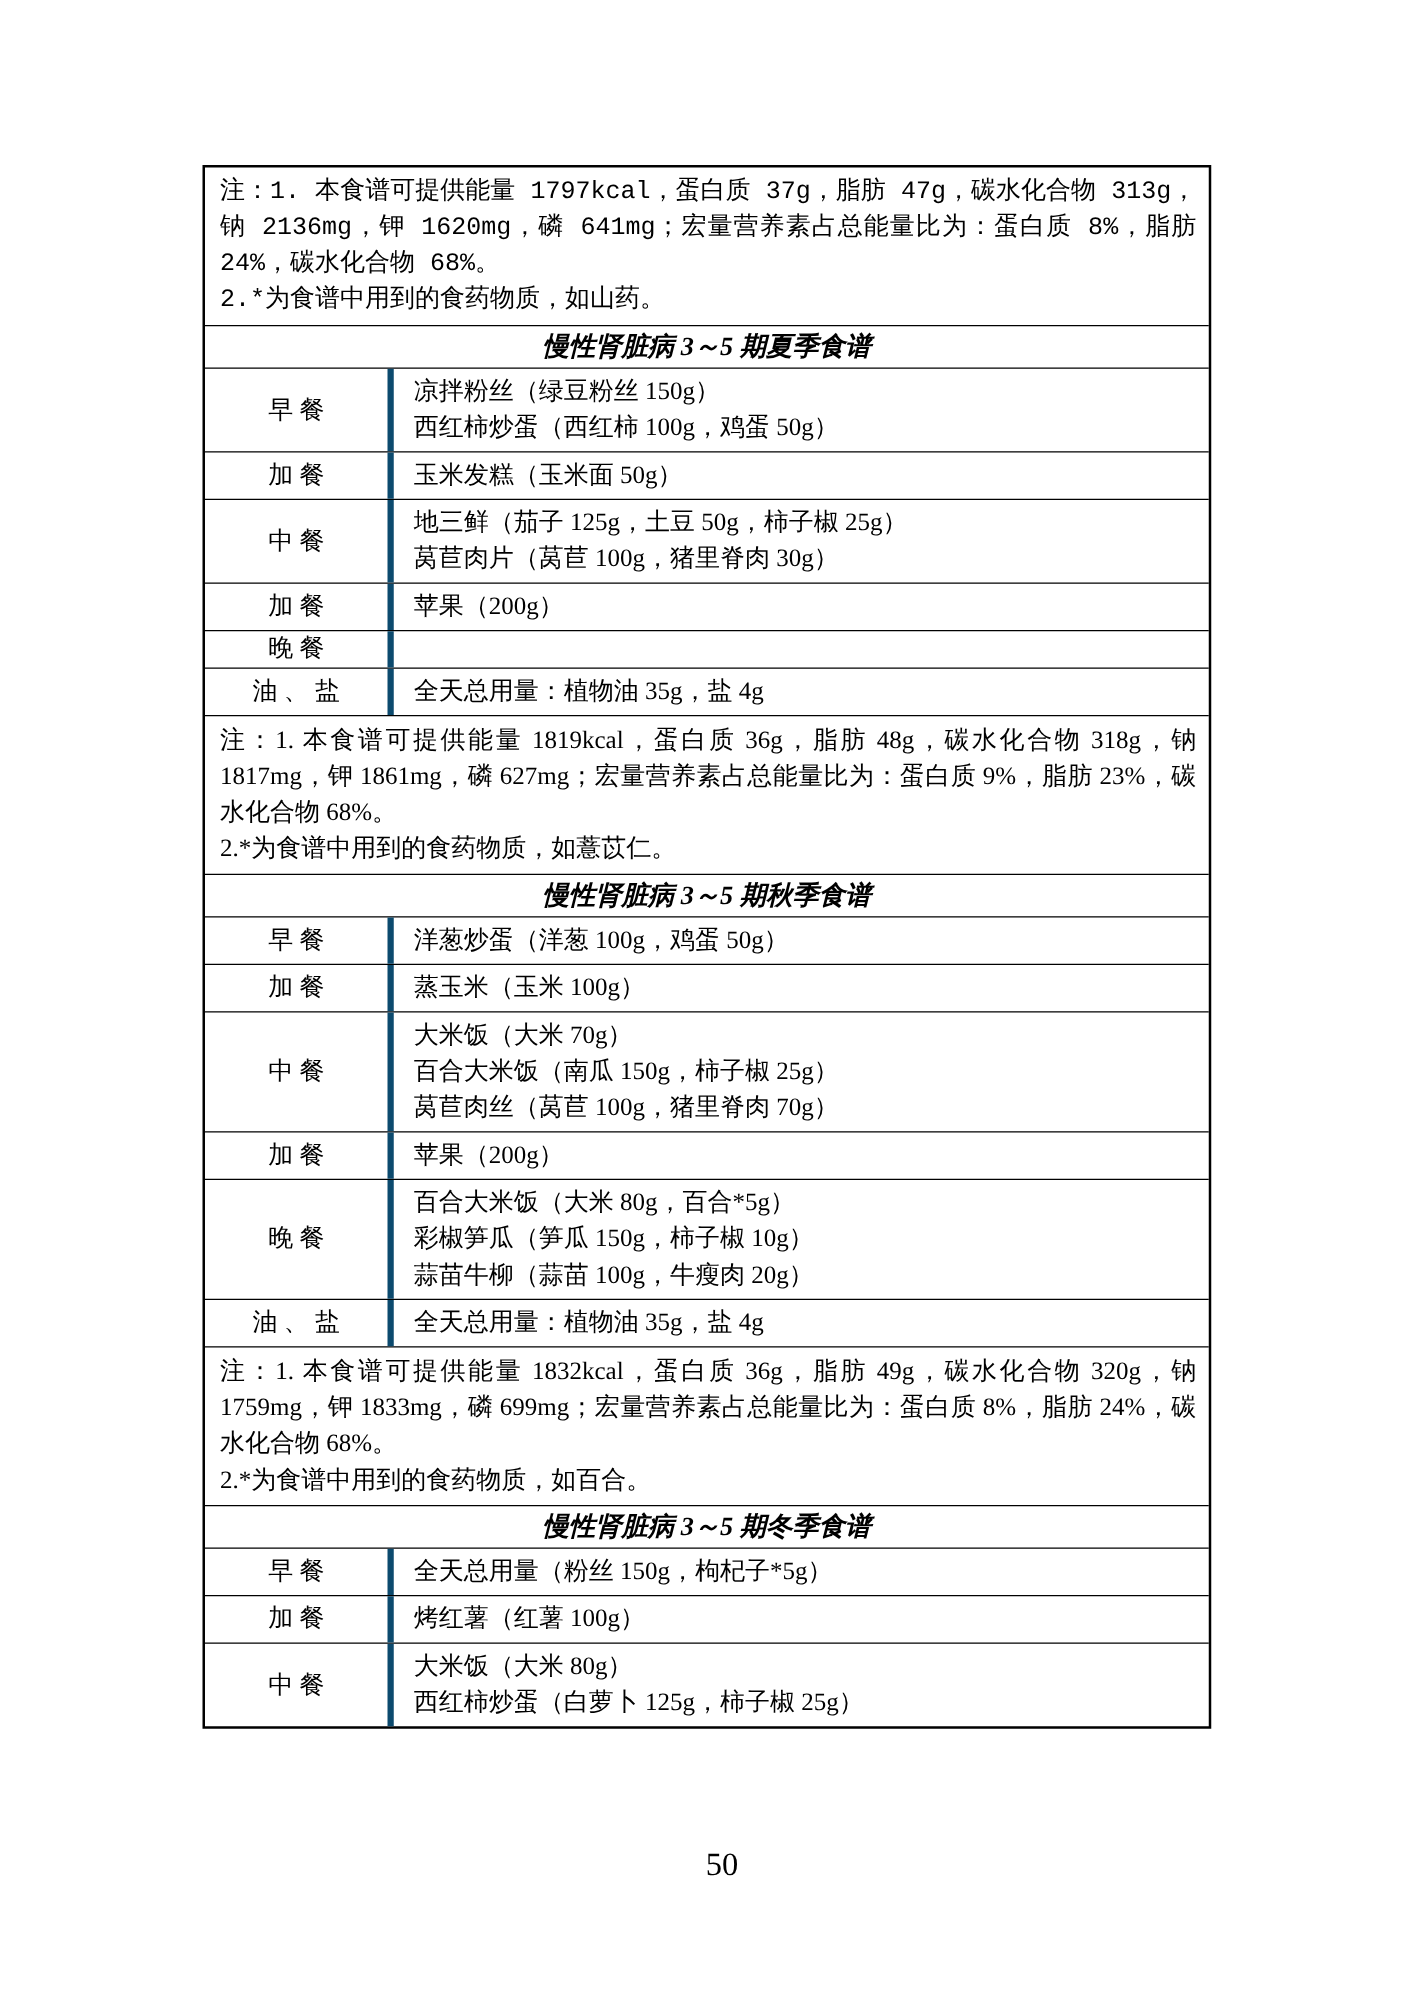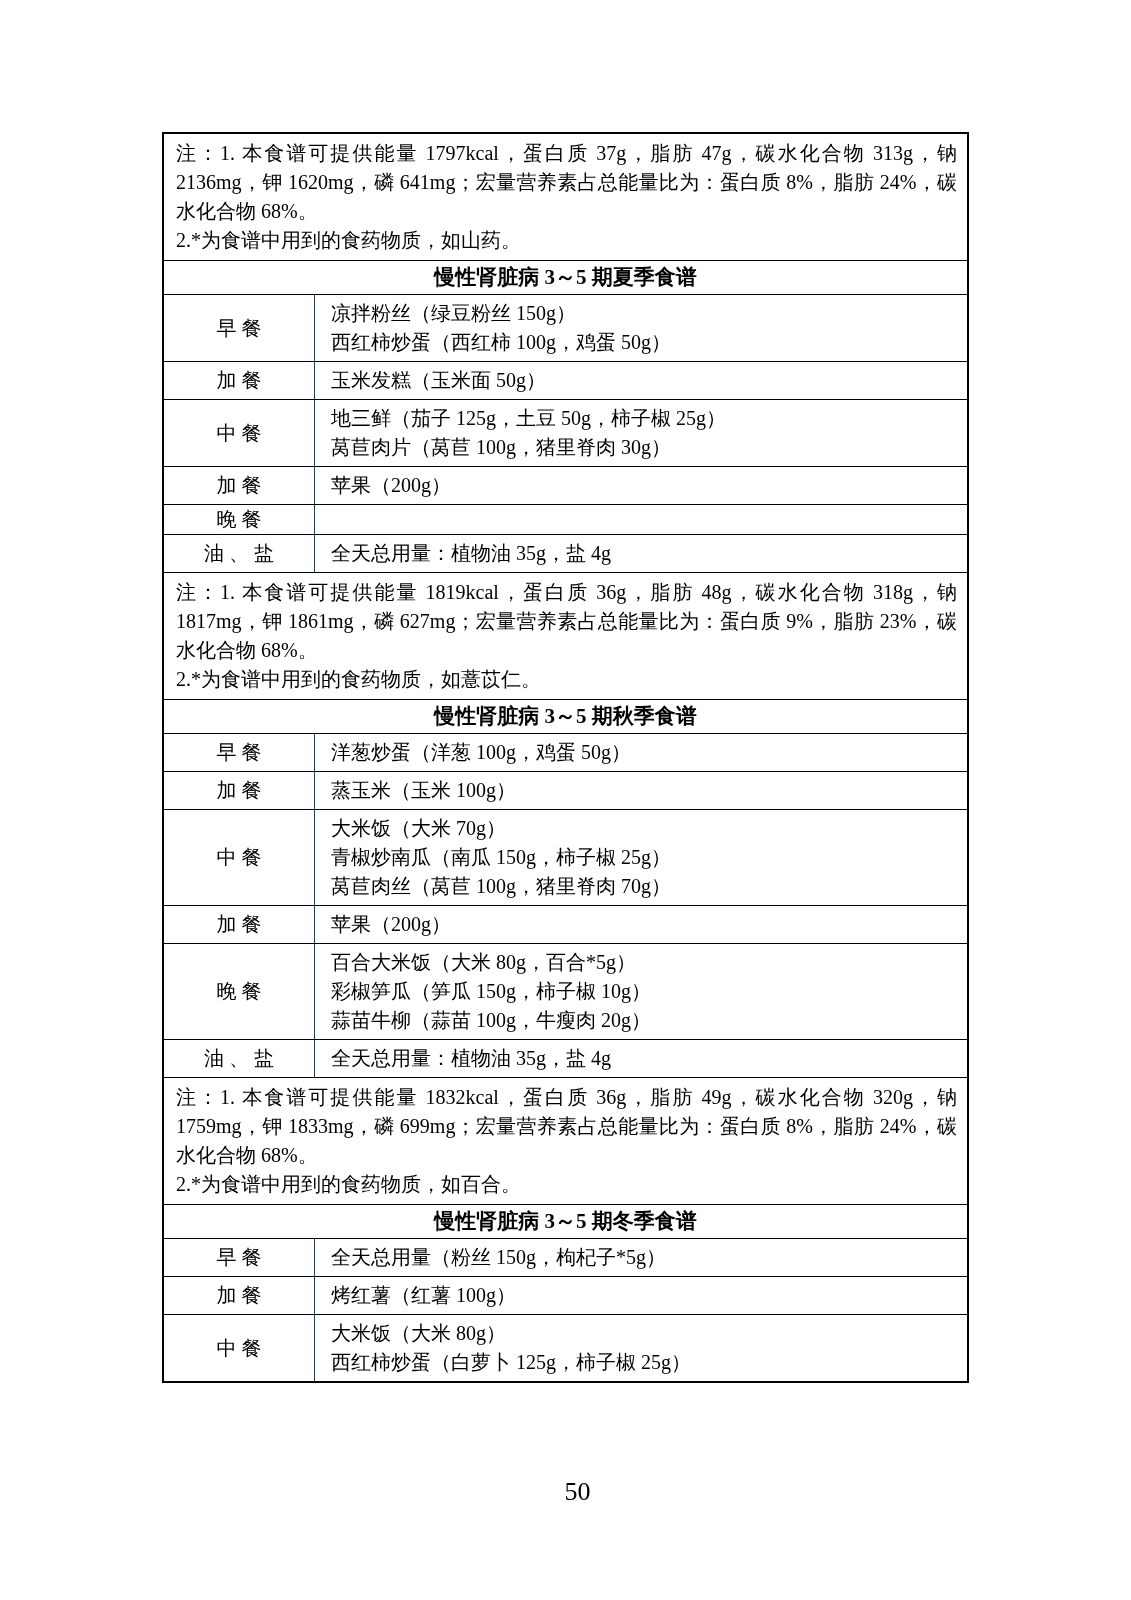--- a/index.html
+++ b/index.html
@@ -12,33 +12,34 @@
     overflow:hidden;
   }
   .doc-table {
     position:absolute;
     left:162px; top:132px;
     width:807px;
     border:2px solid #000;
     box-sizing:border-box;
   }
   .trow { border-top:1px solid #000; font-size:20px; line-height:29px; }
-  .trow:first-child { border-top:none; }
+  .trow:first-child { border-top:none;font-family:Liberation Mono, monospace; }
   .note-block { padding:5px 10px 5px 12px; }
   .note-block p { margin:0; text-align:justify; }
   .title-row {
     text-align:center;
     font-weight:bold;
     font-size:21px;
     padding:2px 0;
+    font-style:italic;
   }
   .meal-row { display:flex; align-items:stretch; }
   .meal-label {
     flex:0 0 151px;
-    border-right:1px solid #0c4a6e;
+    border-right:5px solid #0c4a6e;
     display:flex;
     align-items:center;
     justify-content:center;
     letter-spacing:5px;
     text-indent:5px;
     box-sizing:border-box;
   }
   .meal-items { flex:1; padding:4px 16px; }
   .meal-items div { white-space:nowrap; }
   .page-number {
@@ -114,21 +115,21 @@
     <div class="trow meal-row">
       <div class="meal-label">加餐</div>
       <div class="meal-items">
         <div>蒸玉米（玉米 100g）</div>
       </div>
     </div>
     <div class="trow meal-row">
       <div class="meal-label">中餐</div>
       <div class="meal-items">
         <div>大米饭（大米 70g）</div>
-        <div>青椒炒南瓜（南瓜 150g，柿子椒 25g）</div>
+        <div>百合大米饭（南瓜 150g，柿子椒 25g）</div>
         <div>莴苣肉丝（莴苣 100g，猪里脊肉 70g）</div>
       </div>
     </div>
     <div class="trow meal-row">
       <div class="meal-label">加餐</div>
       <div class="meal-items">
         <div>苹果（200g）</div>
       </div>
     </div>
     <div class="trow meal-row">

